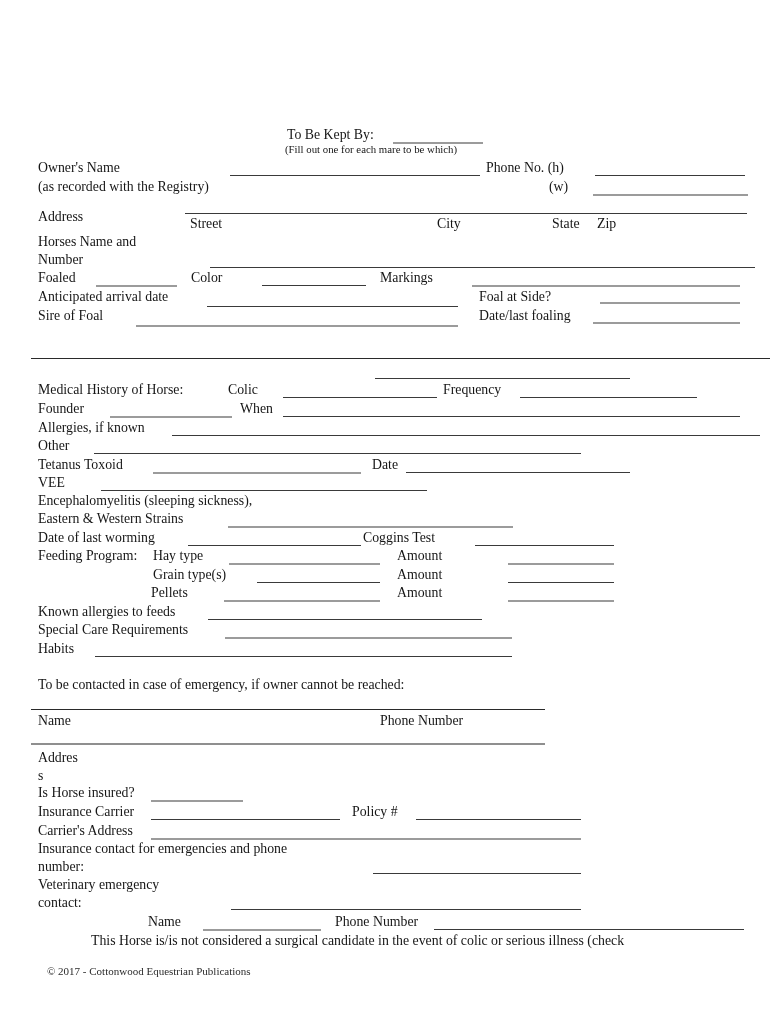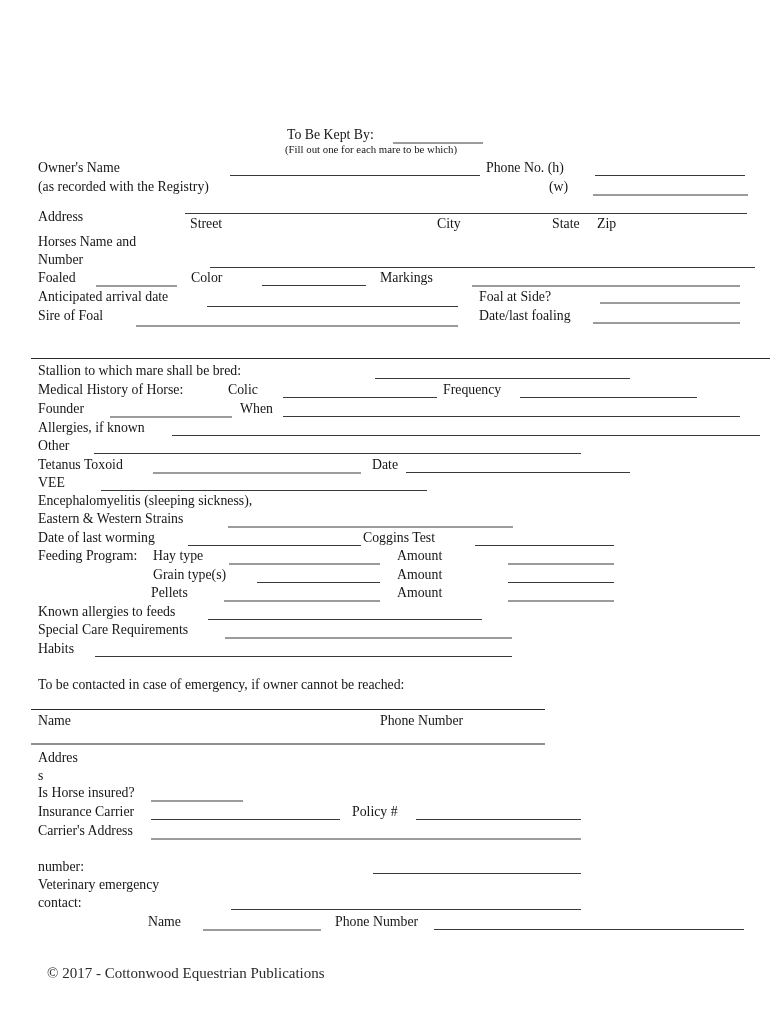--- a/index.html
+++ b/index.html
@@ -1,21 +1,21 @@
 <!DOCTYPE html>
 <html><head>
 <meta charset="utf-8">
 <style>
   html,body{margin:0;padding:0;background:#fff;}
   .page{position:relative;width:770px;height:1024px;background:#fff;overflow:hidden;
         font-family:"Liberation Serif", serif;color:#161616;}
   .lbl{position:absolute;font-size:13.8px;line-height:1.15;white-space:pre;}
   .b{font-weight:bold;font-size:15.5px;letter-spacing:.2px;}
   .small{font-size:10.8px;}
-  .tiny{font-size:15px;color:#2b2b2b;}
+  .tiny{font-size:11px;color:#2b2b2b;}
   .fl{position:absolute;height:0;border-bottom:1.4px solid #3a3a3a;}
   .fl.gray{border-bottom:2px solid #9b9b9b;}
   .rule{position:absolute;height:0;border-bottom:1.6px solid #2a2a2a;}
   .rule.gray{border-bottom:2.6px solid #8f8f8f;}
 </style>
 </head>
 <body>
 
 <div class="page">
 
@@ -56,21 +56,20 @@
   <span class="fl gray" style="left:600px;top:302px;width:140px;"></span>
 
   <div class="lbl" style="left:38px;top:308px;">Sire of Foal</div>
   <span class="fl gray" style="left:136px;top:325px;width:322px;"></span>
   <div class="lbl" style="left:479px;top:308px;">Date/last foaling</div>
   <span class="fl gray" style="left:593px;top:322px;width:147px;"></span>
 
 
   <span class="rule" style="left:31px;top:358px;width:739px;"></span>
 
-  <div class="lbl" style="left:38px;top:363px;">Stallion to which mare shall be bred:</div>
   <span class="fl" style="left:375px;top:378px;width:255px;"></span>
 
   <div class="lbl" style="left:38px;top:382px;">Medical History of Horse:</div>
   <div class="lbl" style="left:228px;top:382px;">Colic</div>
   <span class="fl" style="left:283px;top:397px;width:154px;"></span>
   <div class="lbl" style="left:443px;top:382px;">Frequency</div>
   <span class="fl" style="left:520px;top:397px;width:177px;"></span>
 
   <div class="lbl" style="left:38px;top:401px;">Founder</div>
   <span class="fl gray" style="left:110px;top:416px;width:122px;"></span>
@@ -138,28 +137,30 @@
   <span class="fl gray" style="left:151px;top:800px;width:92px;"></span>
 
   <div class="lbl" style="left:38px;top:804px;">Insurance Carrier</div>
   <span class="fl" style="left:151px;top:819px;width:189px;"></span>
   <div class="lbl" style="left:352px;top:804px;">Policy #</div>
   <span class="fl" style="left:416px;top:819px;width:165px;"></span>
 
   <div class="lbl" style="left:38px;top:823px;">Carrier's Address</div>
   <span class="fl gray" style="left:151px;top:838px;width:430px;"></span>
 
+  <div class="lbl" style="left:38px;top:841px;">Insurance contact for emergencies and phone</div>
   <div class="lbl" style="left:38px;top:859px;">number:</div>
   <span class="fl" style="left:373px;top:873px;width:208px;"></span>
 
   <div class="lbl" style="left:38px;top:877px;">Veterinary emergency</div>
   <div class="lbl" style="left:38px;top:895px;">contact:</div>
   <span class="fl" style="left:231px;top:909px;width:350px;"></span>
 
   <div class="lbl" style="left:148px;top:914px;">Name</div>
   <span class="fl gray" style="left:203px;top:929px;width:118px;"></span>
   <div class="lbl" style="left:335px;top:914px;">Phone Number</div>
   <span class="fl" style="left:434px;top:929px;width:310px;"></span>
 
+  <div class="lbl" style="left:91px;top:933px;">This Horse is/is not considered a surgical candidate in the event of colic or serious illness (check</div>
 
   <div class="lbl tiny" style="left:47px;top:965px;">© 2017 - Cottonwood Equestrian Publications</div>
 
 </div>
 
 </body></html>

